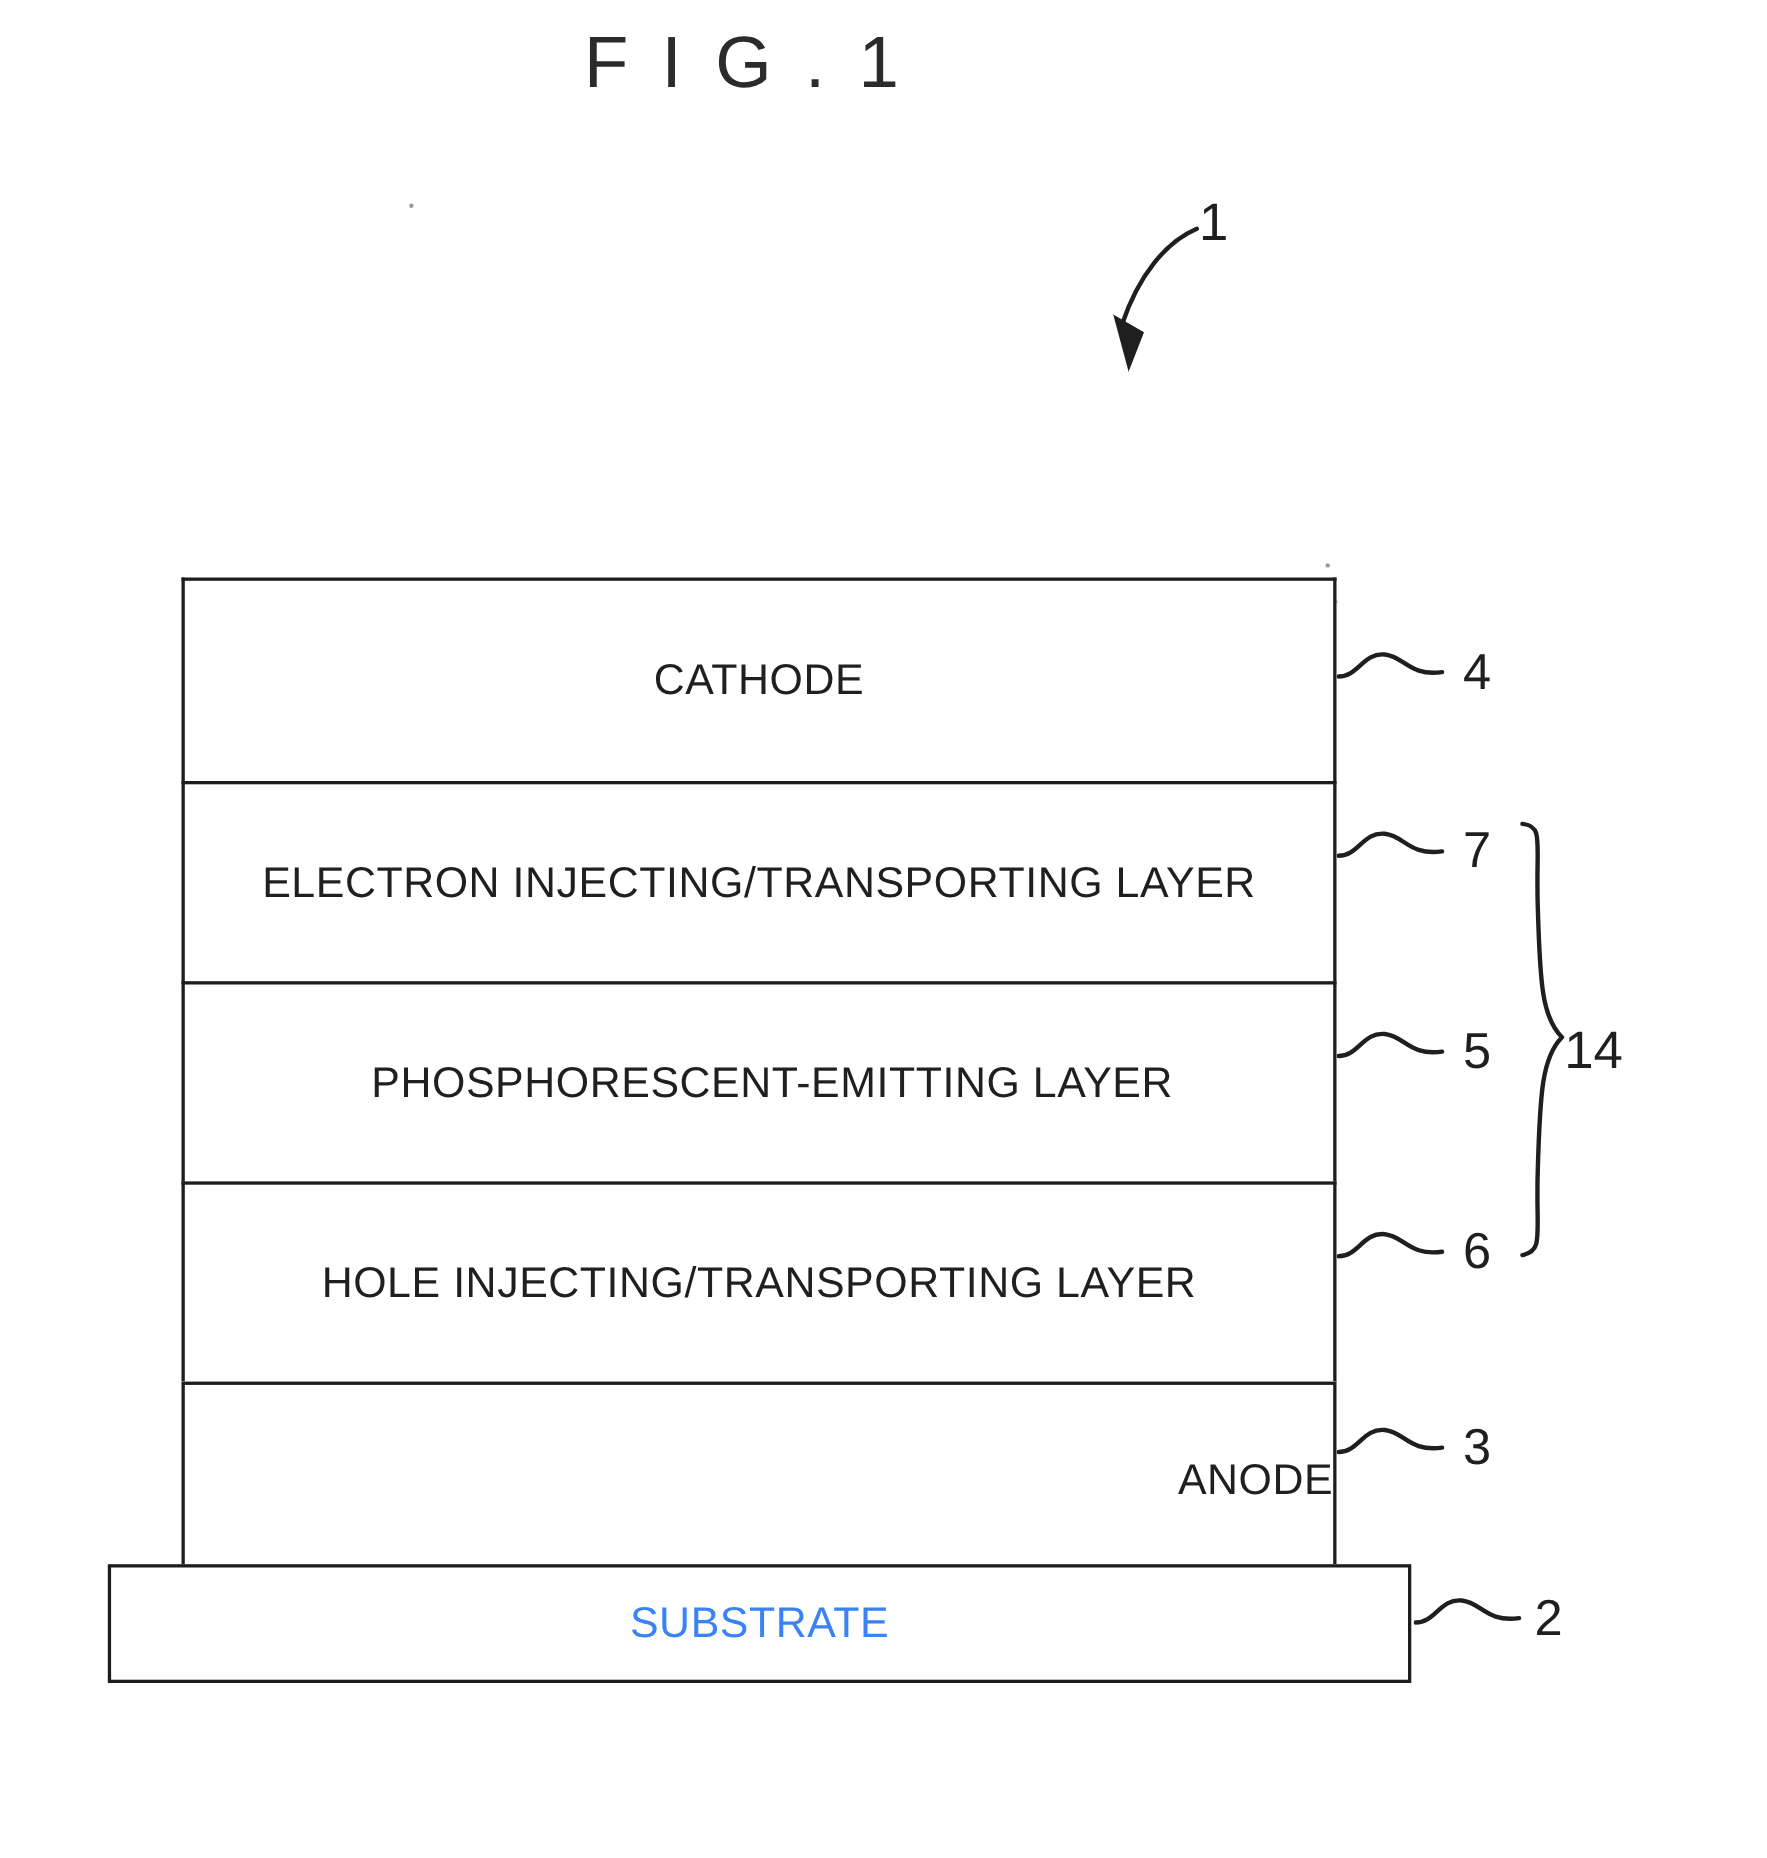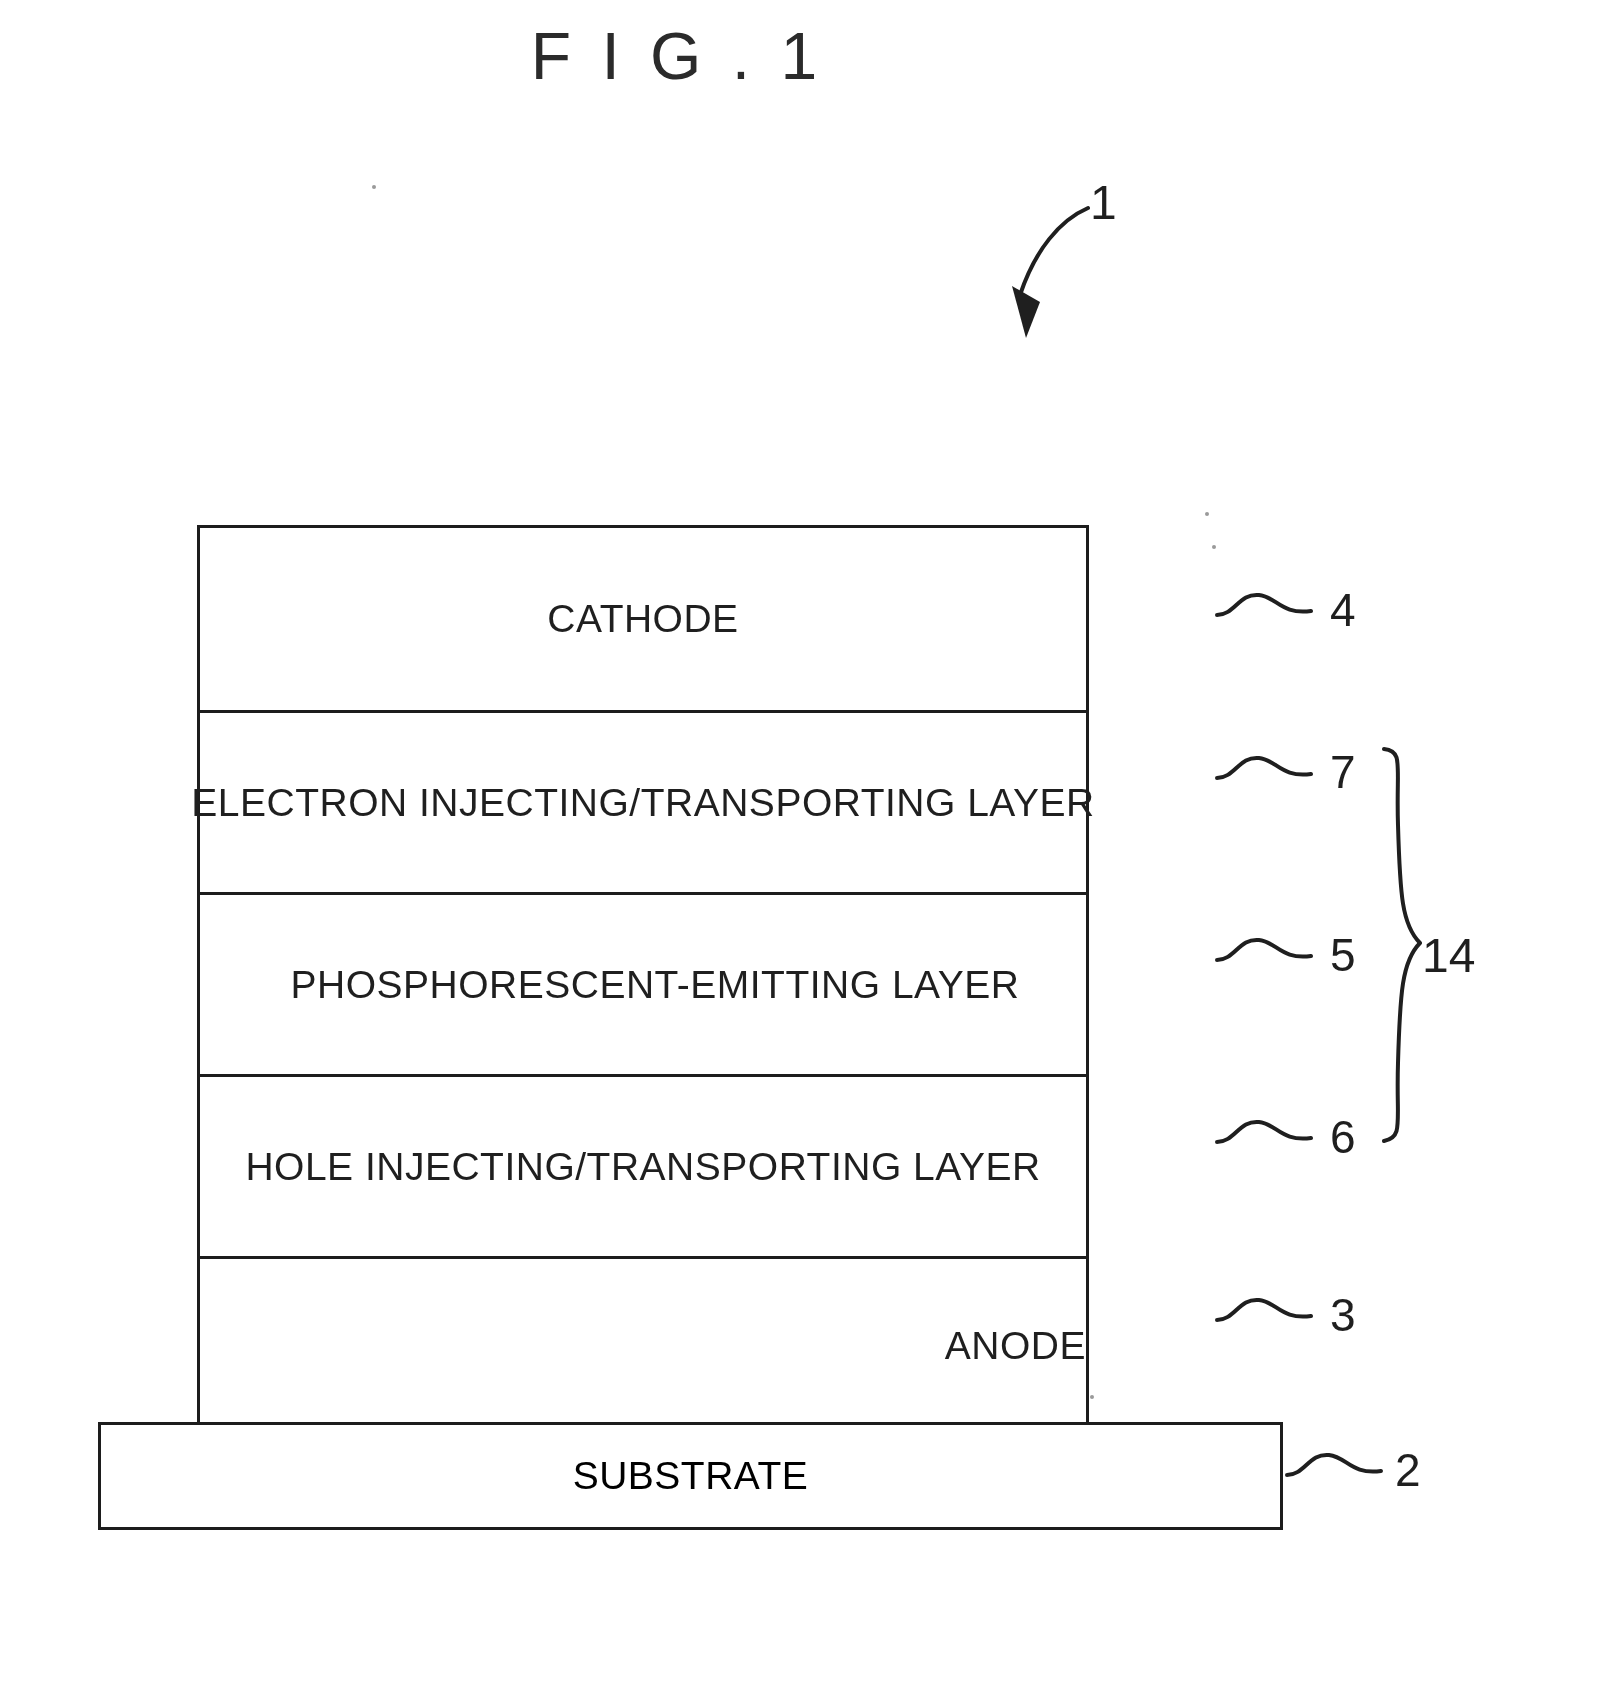--- a/index.html
+++ b/index.html
@@ -26,22 +26,21 @@
     letter-spacing: 6px;
     font-weight: 400;
     color: #2b2b2b;
   }
 
   
   #stack {
     position: absolute;
     left: 165px;
     top: 525px;
-    width: 892px;
-    margin-left: 32px;
+    width: 1050px;
   }
 
   .layer {
     box-sizing: border-box;
     border: 3px solid #1d1d1d;
     border-bottom-width: 0;
     display: flex;
     align-items: center;
     justify-content: center;
     background: #ffffff;
@@ -68,21 +67,21 @@
     width: 1185px;
     height: 108px;
     box-sizing: border-box;
     border: 3px solid #1d1d1d;
     background: #ffffff;
     display: flex;
     align-items: center;
     justify-content: center;
     font-size: 39px;
     letter-spacing: 0.5px;
-    color: #000000;
+    color: #3b82f6;
   }
 
   
   .ref {
     position: absolute;
     font-size: 46px;
     color: #1f1f1f;
   }
   .squiggle {
     position: absolute;

